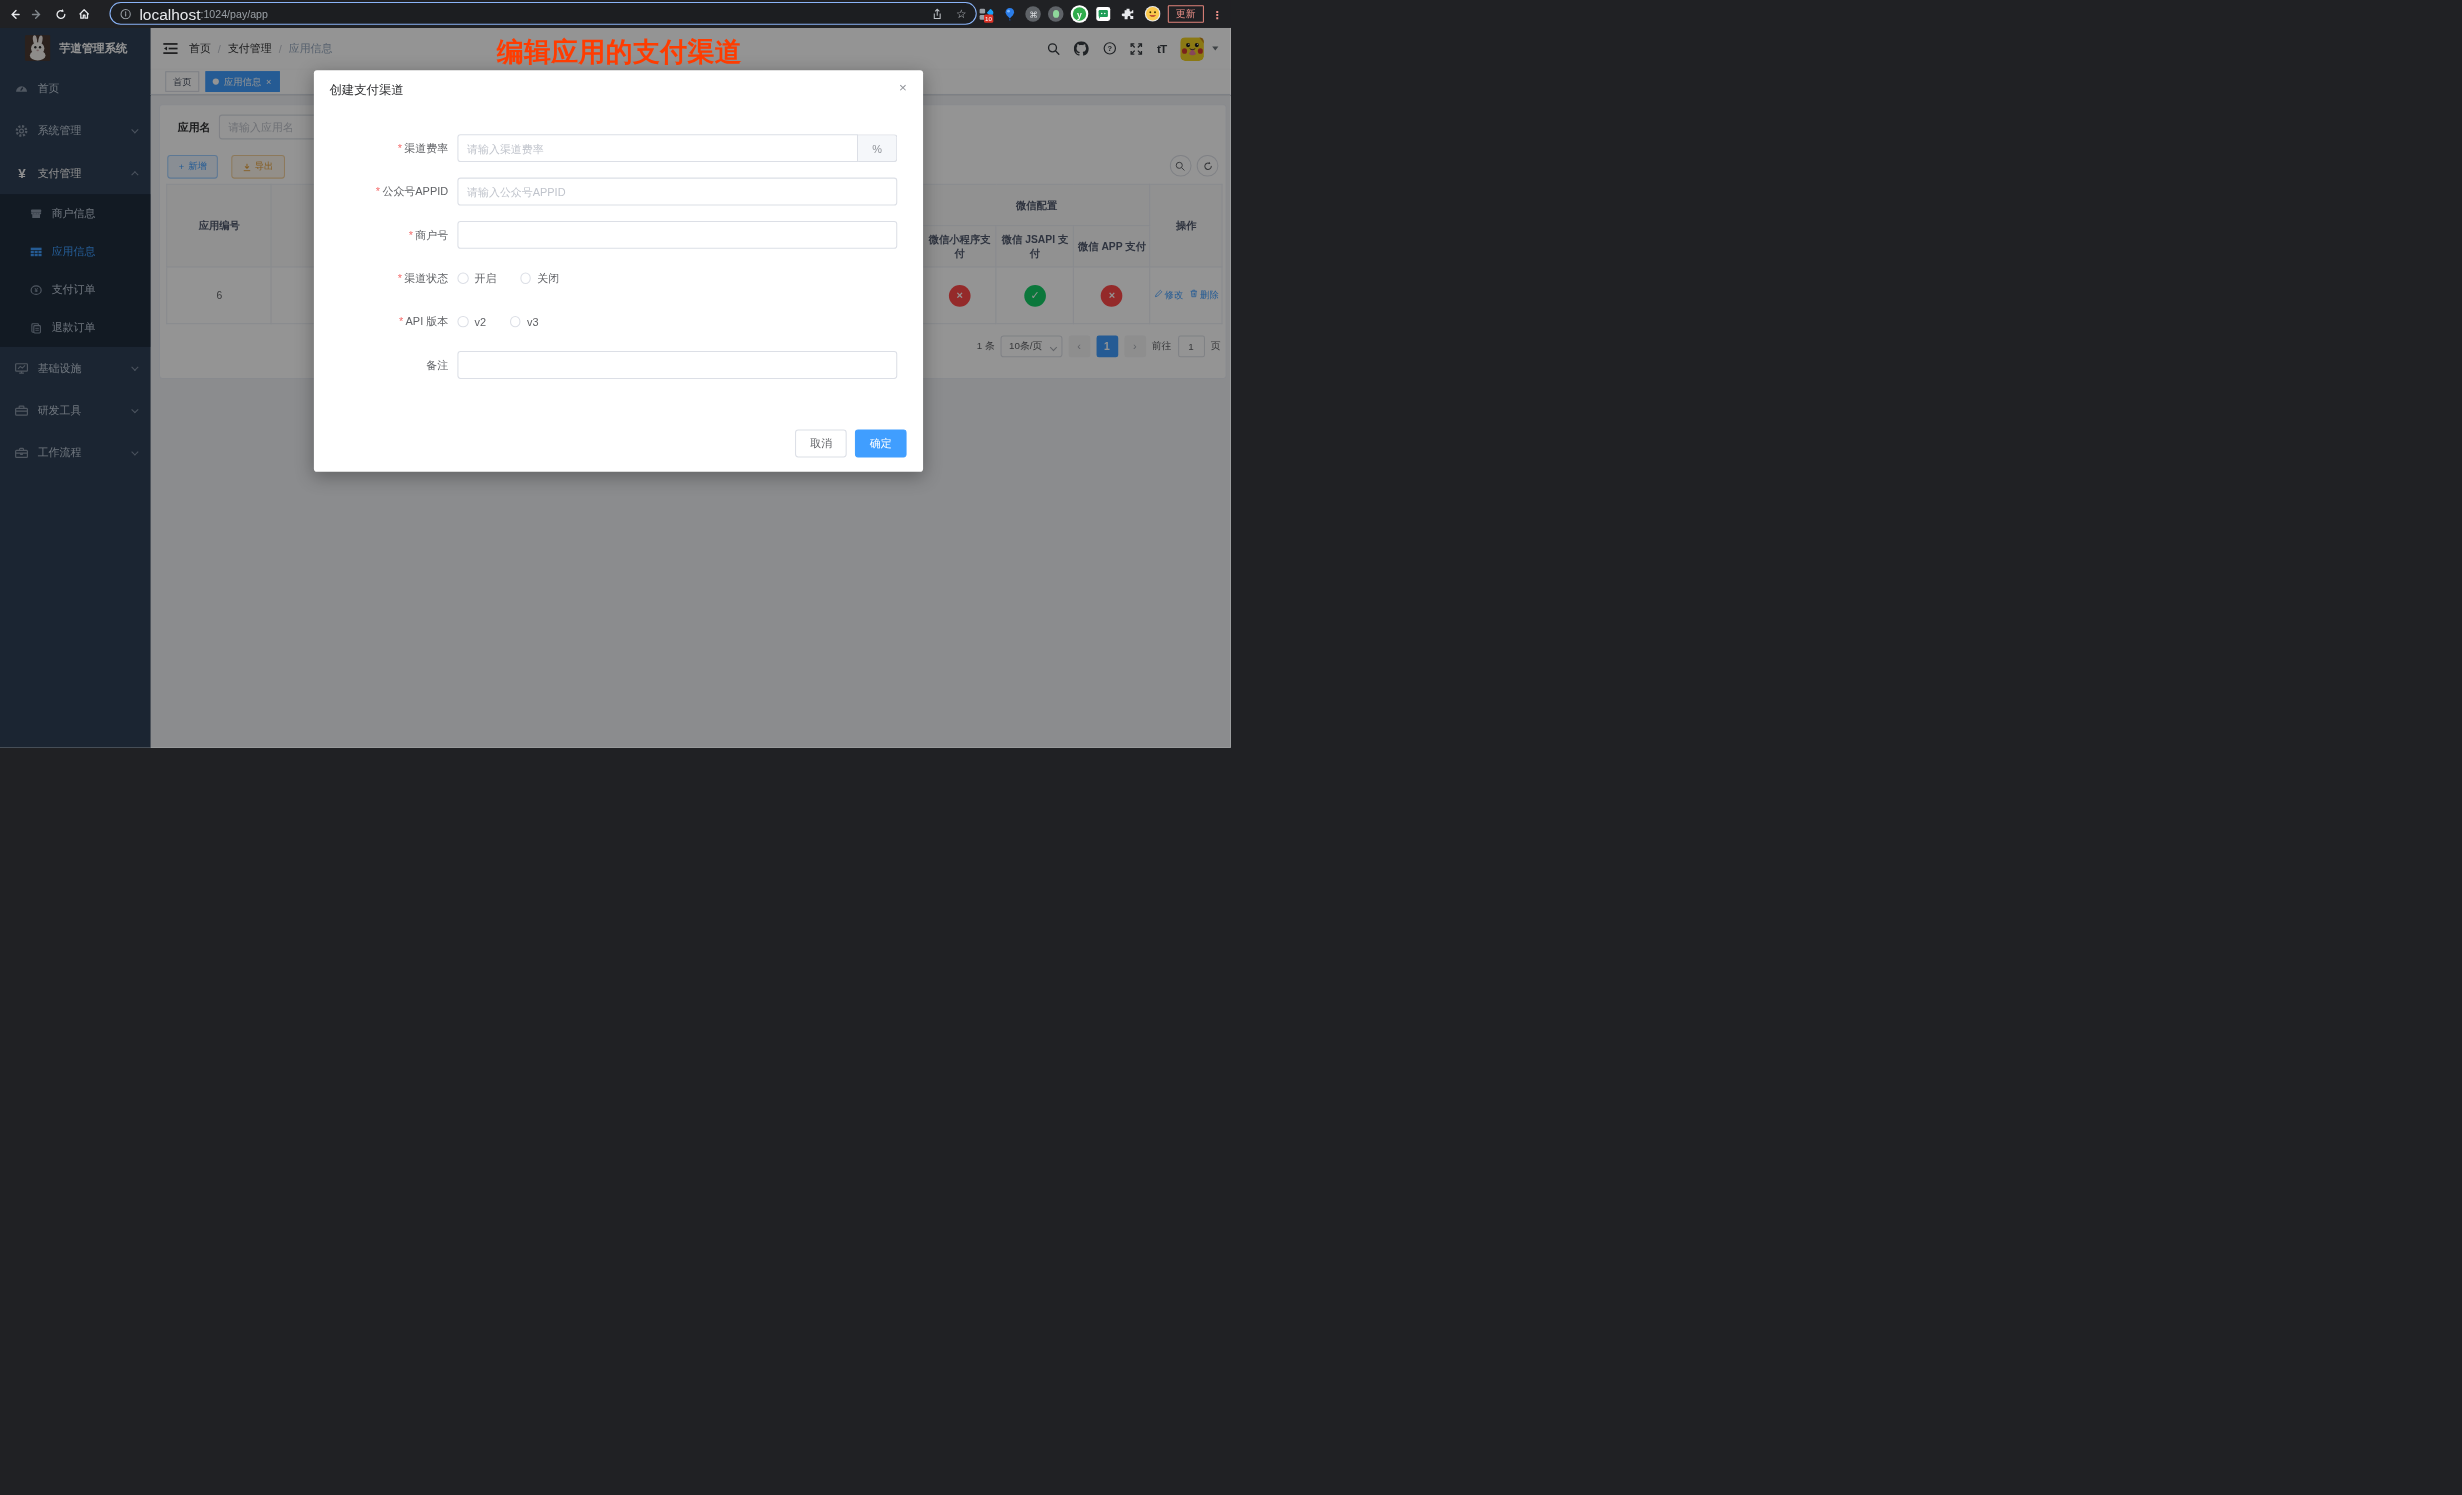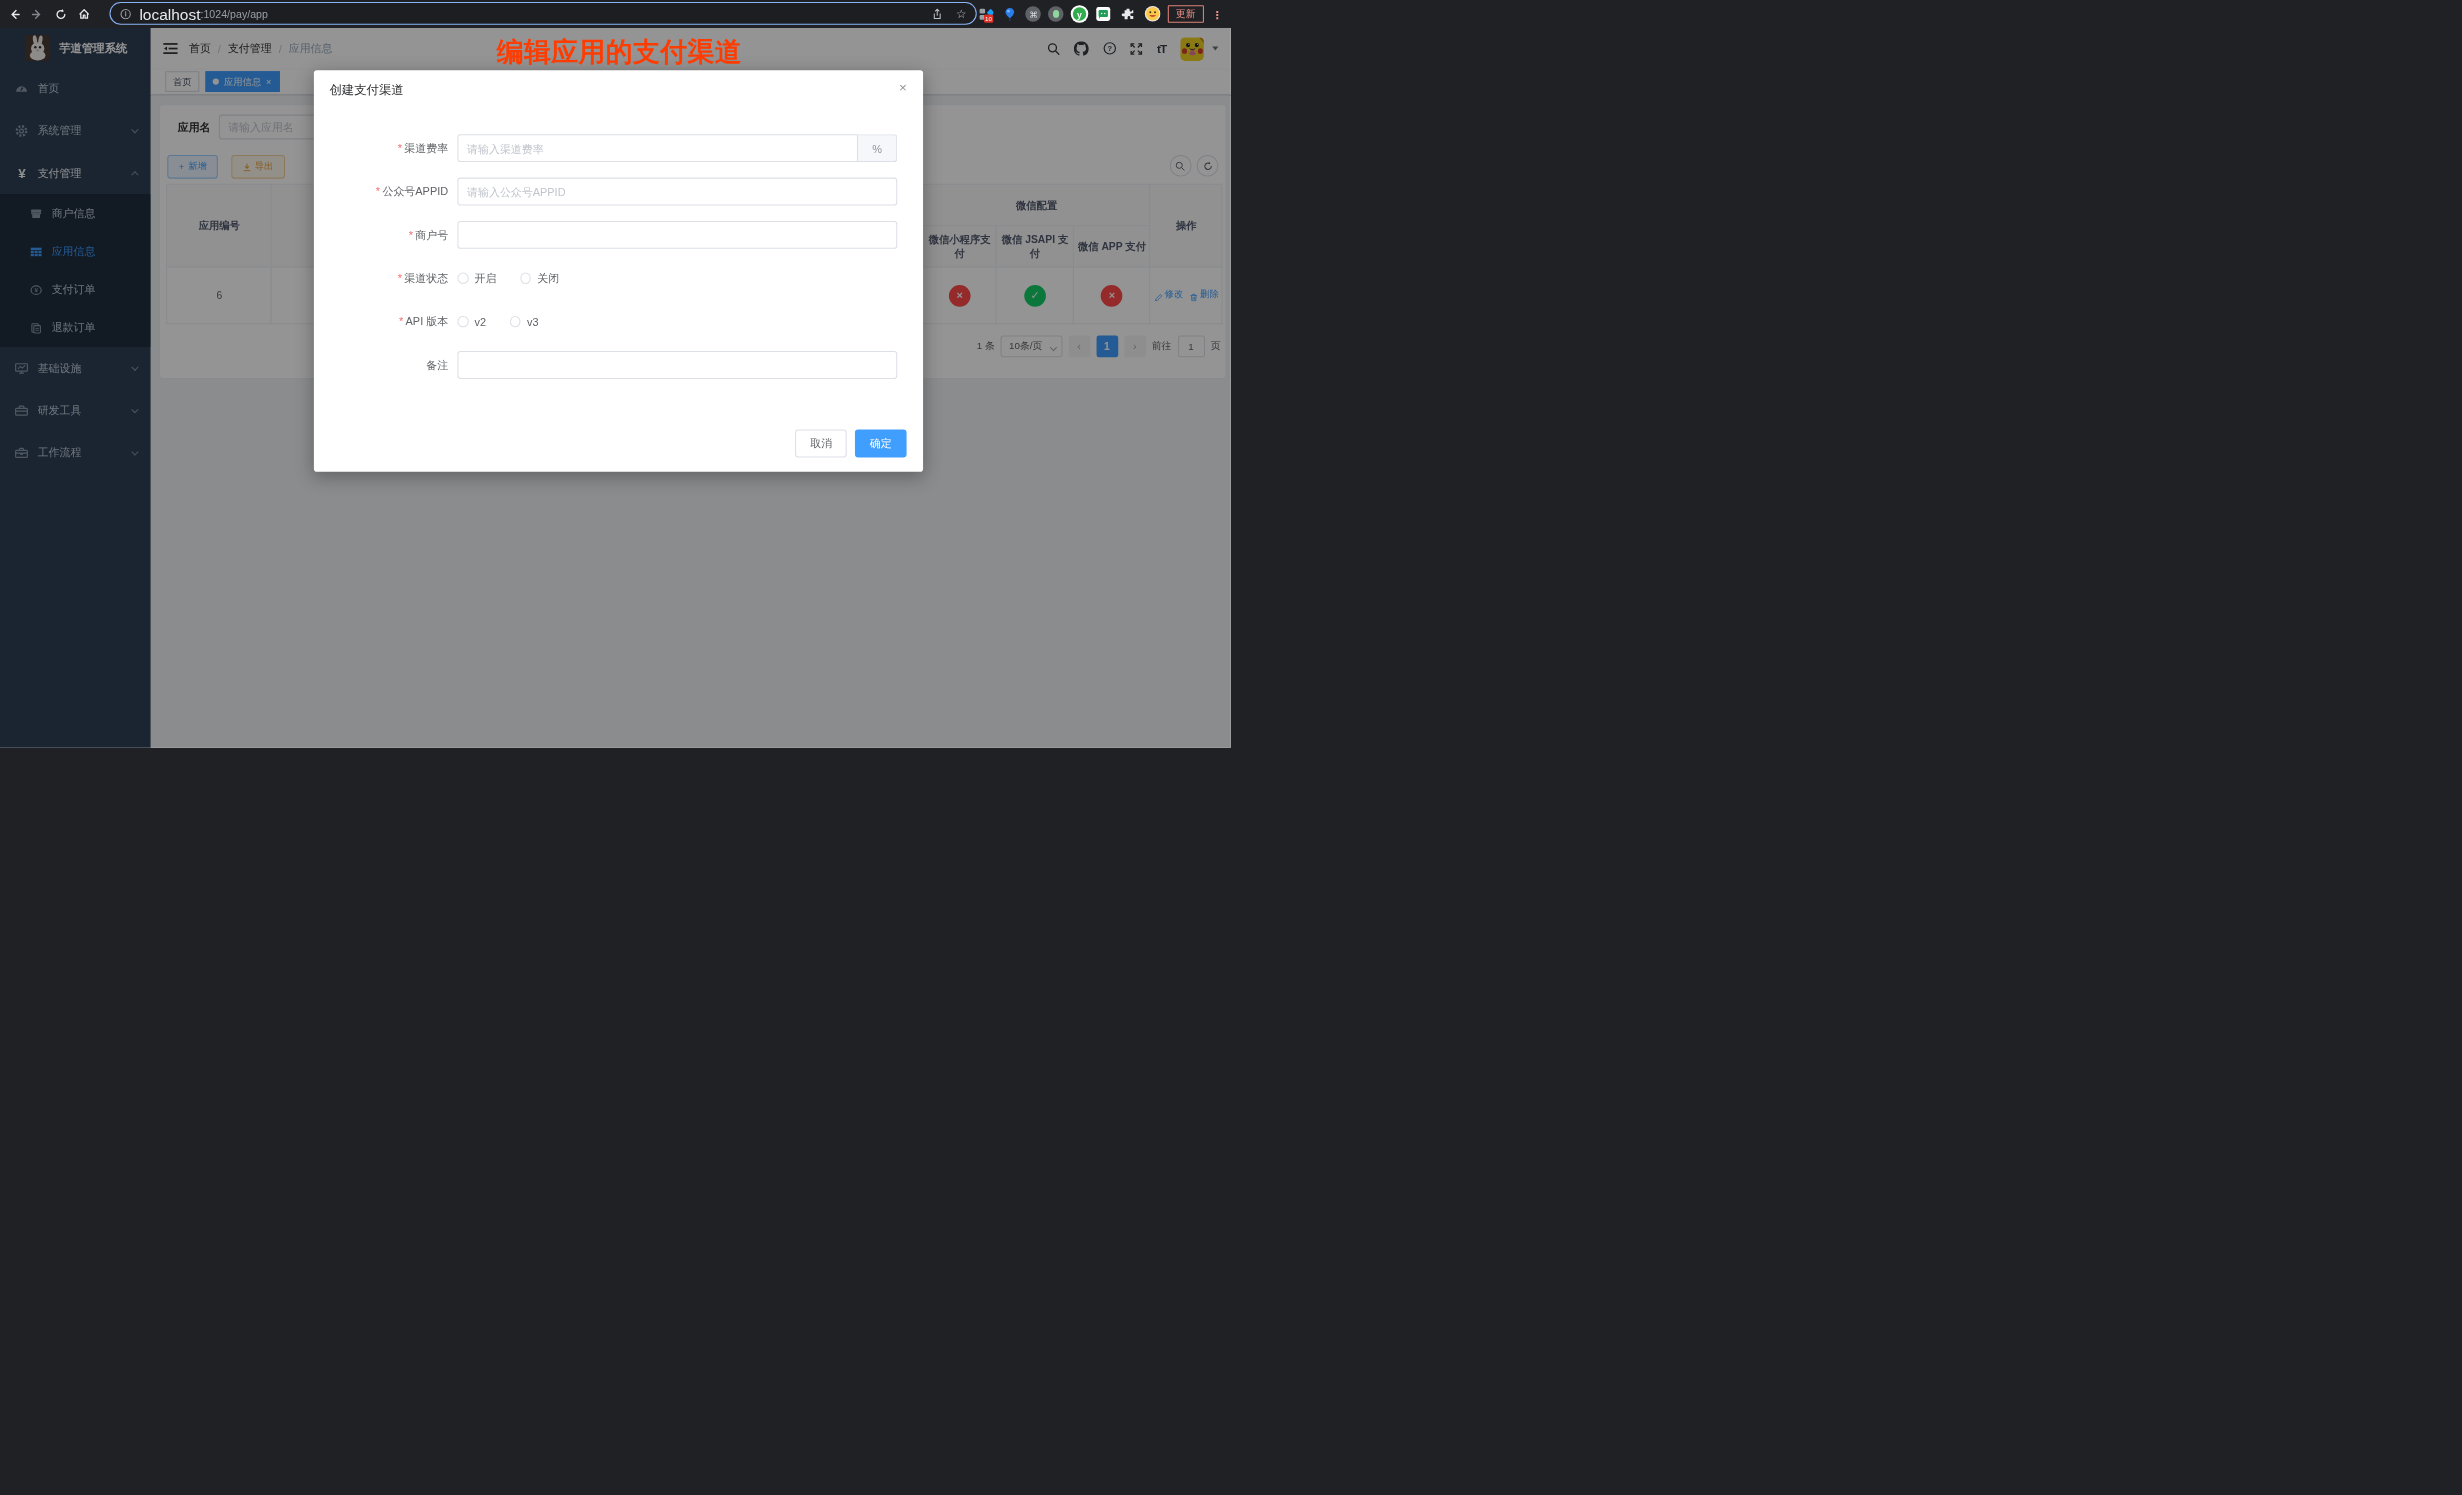--- a/index.html
+++ b/index.html
@@ -105,21 +105,21 @@
     font-size:10px; color:#606266; table-layout:fixed; }
   .grid th, .grid td { border:0.8px solid #ebeef5; text-align:center; vertical-align:middle; padding:1.5px 3px; }
   .grid th { background:#fafafa; color:#515a6e; font-weight:700; }
   .grid tr.h1 th { height:40px; }
   .grid tr.h2 th { height:40px; }
   .grid td { height:55px; background:#fff; }
   .stat { display:inline-flex; width:21px; height:21px; border-radius:50%; align-items:center;
     justify-content:center; color:#fff; font-size:10.6px; font-weight:700; }
   .stat.on { background:#13ce66; }
   .stat.off { background:#ff4949; }
-  .oplink { color:#409eff; font-size:9px; display:inline-flex; align-items:flex-end; gap:2px; cursor:pointer; }
+  .oplink { color:#409eff; font-size:9px; display:inline-flex; align-items:flex-start; gap:2px; cursor:pointer; }
   .oplink + .oplink { margin-left:6px; }
 
   .pager { position:absolute; right:4.6px; top:221px; height:24px; display:flex; align-items:center;
     font-size:9.5px; color:#606266; gap:6px; }
   .psize { position:relative; height:21px; border:0.8px solid #dcdfe6; border-radius:3px; background:#fff;
     display:flex; align-items:center; padding:0 18px 0 6.8px; cursor:pointer; }
   .psize .pcaret { position:absolute; right:5.3px; top:8.4px; width:4.6px; height:4.6px;
     border-right:1px solid #a8abb2; border-bottom:1px solid #a8abb2; transform:rotate(45deg); }
   .pbtn { width:21px; height:21px; border-radius:2.3px; background:#f4f4f5; color:#a8abb2;
     display:flex; align-items:center; justify-content:center; font-size:10.6px; cursor:pointer; }

